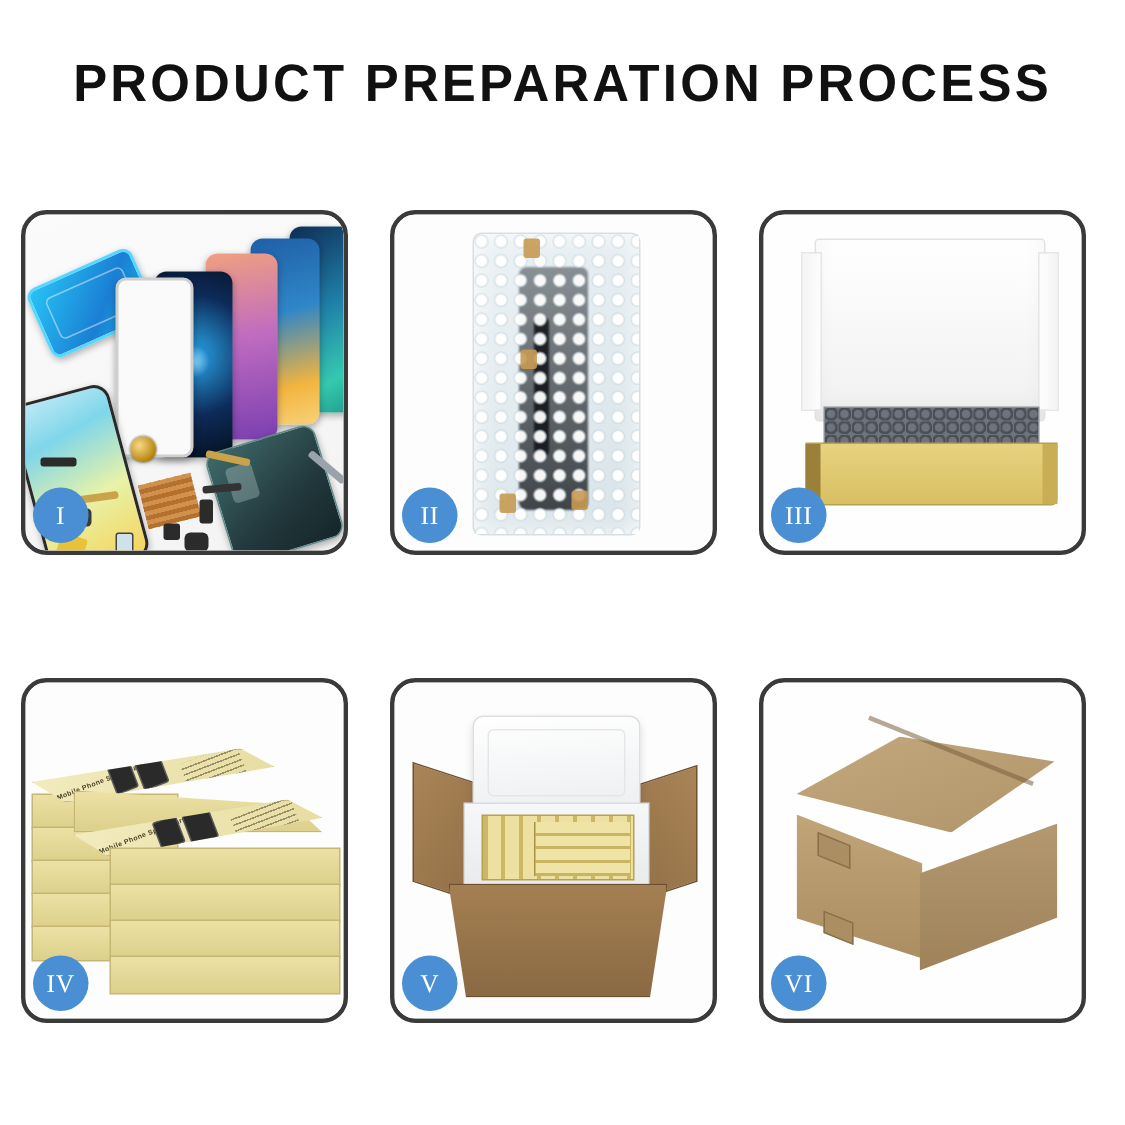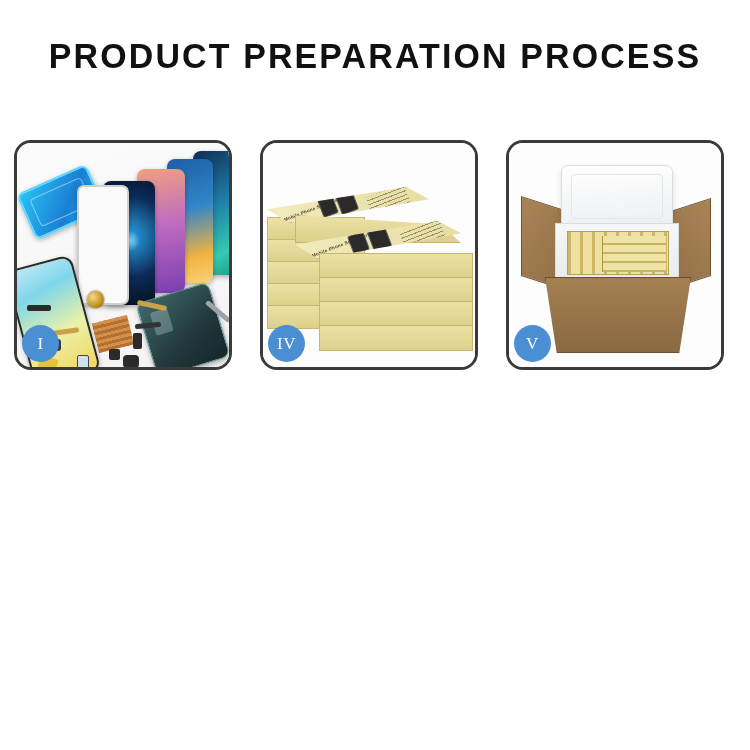--- a/index.html
+++ b/index.html
@@ -243,21 +243,42 @@
       <div class="chip c6"></div>
       <div class="chip c7"></div>
       <div class="flex f1"></div>
       <div class="flex f2"></div>
       <div class="flex f3"></div>
       <div class="tool"></div>
     </div>
     <div class="badge">I</div>
   </div>
 
-
+  <div class="panel">
+    <div class="photo p2">
+      <div class="bubblebag">
+        <div class="innerpart"></div>
+        <div class="bubbles"></div>
+      </div>
+      <div class="tape t1"></div>
+      <div class="tape t2"></div>
+      <div class="tape t3"></div>
+      <div class="tape t4"></div>
+    </div>
+    <div class="badge">II</div>
+  </div>
+
+  <div class="panel">
+    <div class="photo p3">
+      <div class="lid3"></div>
+      <div class="foam3"></div>
+      <div class="base3"></div>
+    </div>
+    <div class="badge">III</div>
+  </div>
 
   <div class="panel">
     <div class="photo p4">
       <div class="stack">
         <div class="bx" style="left:4px;top:74px;width:96px;height:22px;"></div>
         <div class="bx" style="left:4px;top:96px;width:96px;height:22px;"></div>
         <div class="bx" style="left:4px;top:118px;width:96px;height:22px;"></div>
         <div class="bx" style="left:4px;top:140px;width:96px;height:22px;"></div>
         <div class="bx" style="left:4px;top:162px;width:96px;height:22px;"></div>
 
@@ -294,14 +315,25 @@
       <div class="flapL"></div>
       <div class="flapR"></div>
       <div class="foamlid"></div>
       <div class="foamwall"></div>
       <div class="goods"></div>
       <div class="carton"></div>
     </div>
     <div class="badge">V</div>
   </div>
 
+  <div class="panel">
+    <div class="photo p6">
+      <div class="cTop"></div>
+      <div class="cFront"></div>
+      <div class="cSide"></div>
+      <div class="seam s1"></div>
+      <div class="tapebit tb1"></div>
+      <div class="tapebit tb2"></div>
+    </div>
+    <div class="badge">VI</div>
+  </div>
 
 </div>
 
 </body></html>

